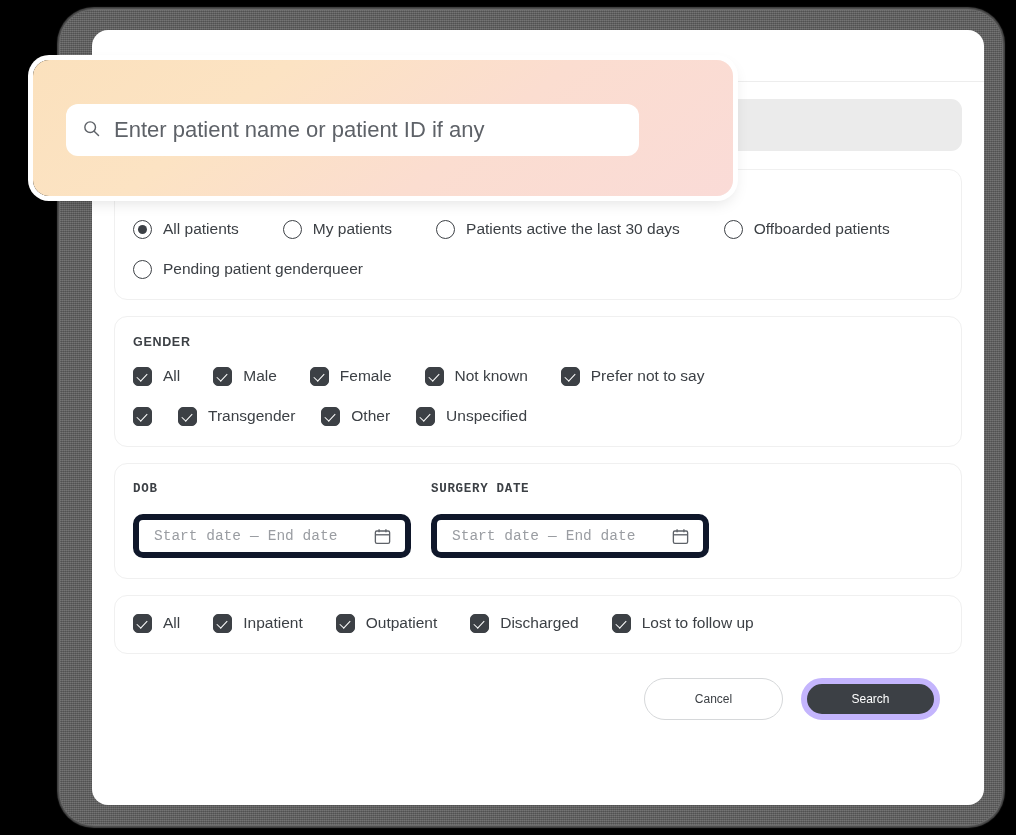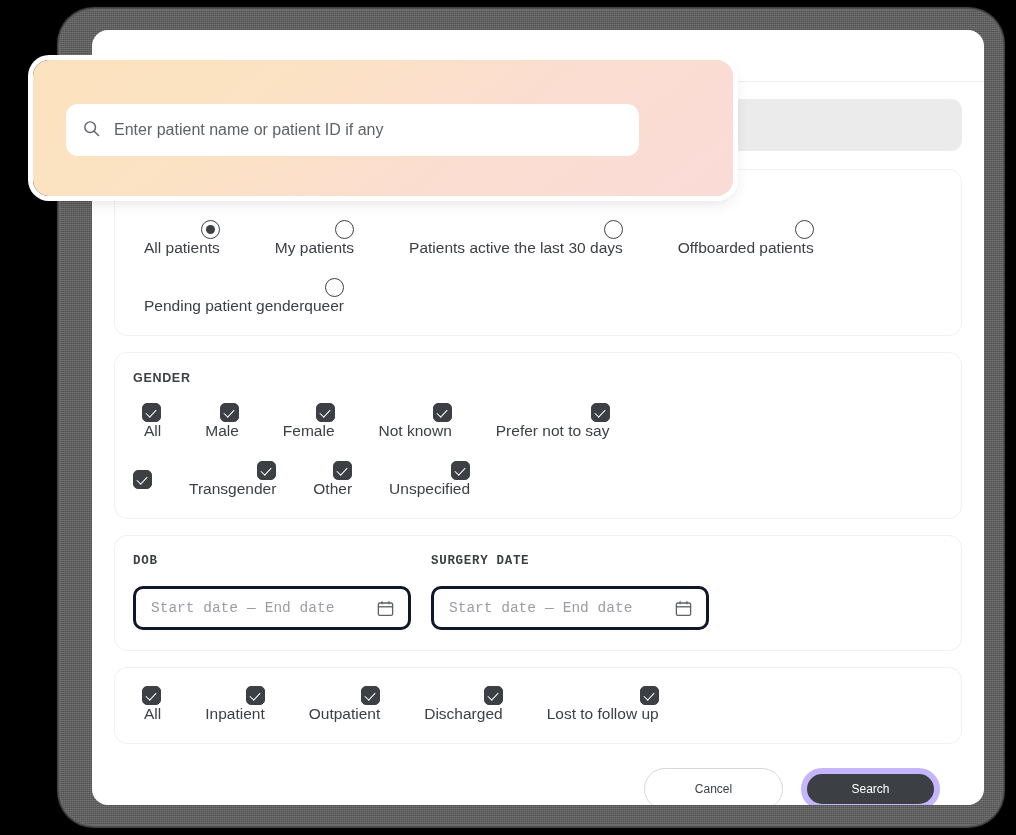--- a/index.html
+++ b/index.html
@@ -86,23 +86,22 @@
 
   .opt-row {
     display: flex;
     align-items: center;
     flex-wrap: nowrap;
   }
   .opt-row + .opt-row { margin-top: 21px; }
 
   .opt {
     display: flex;
-    align-items: flex-end;
+    align-items: flex-start;
     white-space: nowrap;
-    flex-direction: column;
   }
   .opt .lbl {
     font-size: 15.5px;
     color: #3c4045;
     margin-left: 11px;
   }
 
   
   .radio {
     width: 19px; height: 19px;
@@ -141,21 +140,21 @@
     border-width: 0 1.8px 1.8px 0;
     transform: rotate(43deg);
   }
 
   
   .date-card { display: flex; }
   .date-col { flex: 0 0 278px; font-family: Liberation Mono, monospace; }
   .date-col + .date-col { margin-left: 20px; }
   .date-input {
     height: 44px;
-    border: 3px solid #0f172a;
+    border: 6px solid #0f172a;
     border-radius: 10px;
     display: flex; align-items: center;
     padding: 0 13px 0 15px;
     background: #fff;
   }
   .date-ph { font-size: 14.5px; color: #9a9da2; }
   .date-dash { font-size: 14.5px; color: #9a9da2; margin: 0 9px; }
   .date-input .cal { margin-left: auto; display: flex; }
 
   
@@ -201,21 +200,21 @@
     position: absolute;
     left: 33px; top: 44px;
     width: 573px; height: 52px;
     background: #ffffff;
     border-radius: 12px;
     display: flex;
     align-items: center;
     padding: 0 16px;
   }
   #overlay .ov-ph {
-    font-size: 16px;
+    font-size: 22px;
     color: #5e6268;
     margin-left: 13px;
   }
 </style>
 </head>
 <body>
 
 <div id="bezel"></div>
 
 <div id="dialog">

